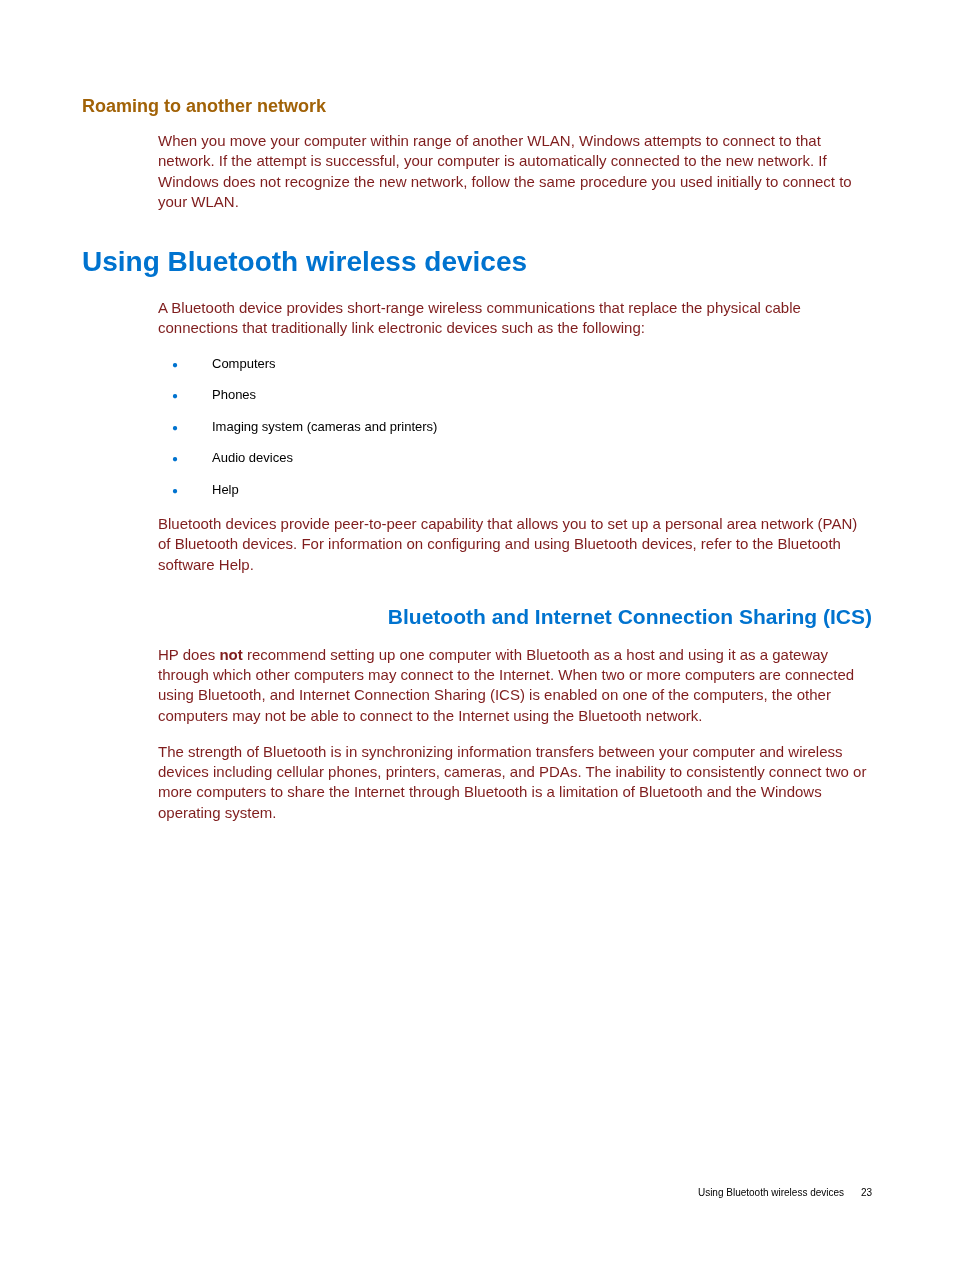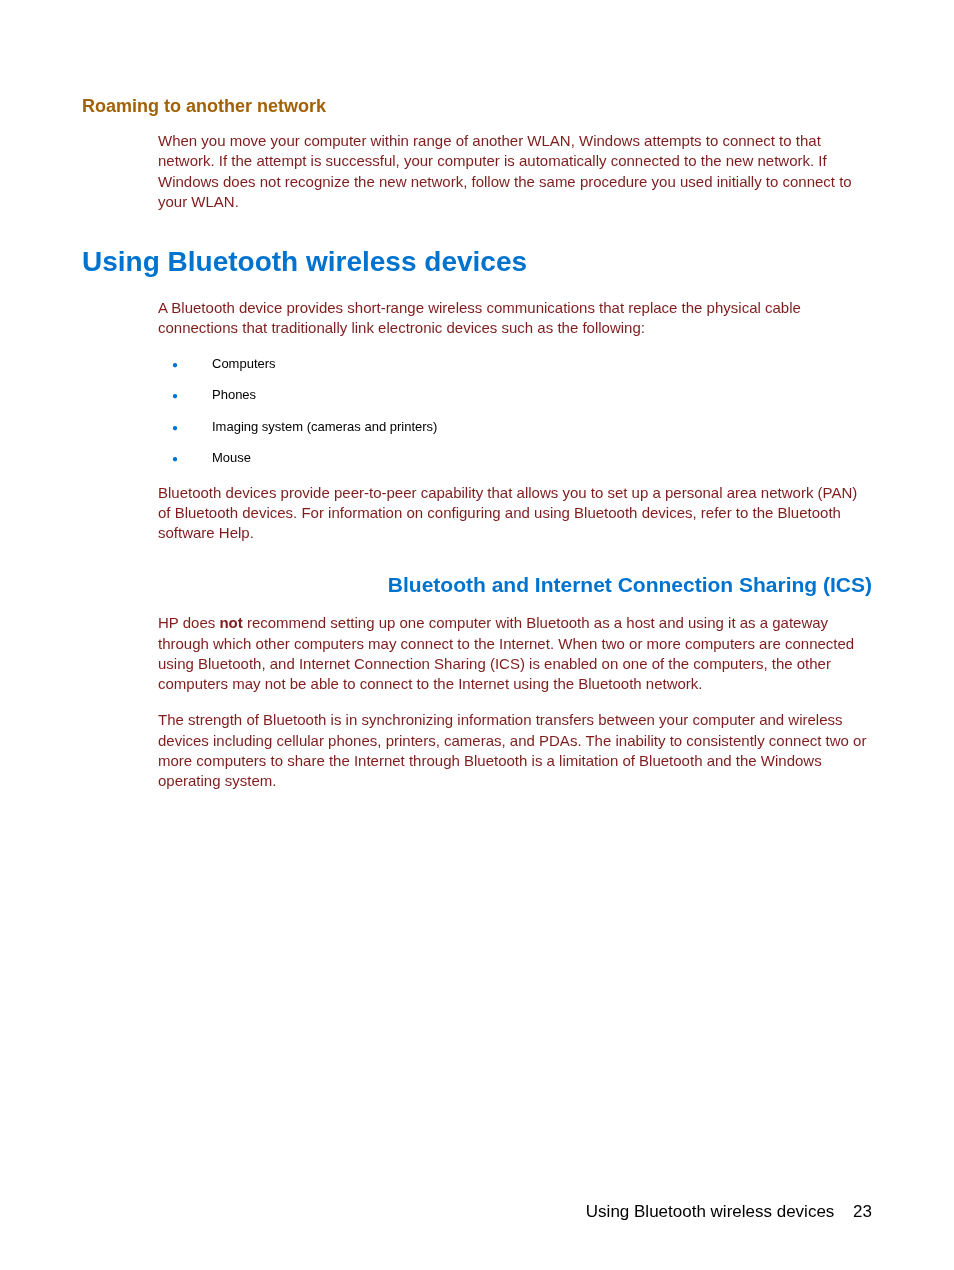--- a/index.html
+++ b/index.html
@@ -63,23 +63,23 @@
       position: absolute;
       left: 14px;
       top: 3px;
     }
     .bold {
       font-weight: bold;
       text-align: center;
     }
     .footer {
       position: absolute;
-      bottom: 48px;
+      bottom: 72px;
       right: 82px;
-      font-size: 17px;
+      font-size: 10px;
       color: #000;
     }
     .footer-num {
       margin-left: 14px;
     }
   </style>
 </head>
 <body>
 
 <div>
@@ -87,21 +87,22 @@
   <p class="body-text">When you move your computer within range of another WLAN, Windows attempts to connect to that network. If the attempt is successful, your computer is automatically connected to the new network. If Windows does not recognize the new network, follow the same procedure you used initially to connect to your WLAN.</p>
 </div>
 
 <div>
   <div class="h1">Using Bluetooth wireless devices</div>
   <p class="body-text">A Bluetooth device provides short-range wireless communications that replace the physical cable connections that traditionally link electronic devices such as the following:</p>
   <ul class="bullet-list">
     <li>Computers</li>
     <li>Phones</li>
     <li>Imaging system (cameras and printers)</li>
-    <li>Mouse</li>
+    <li>Audio devices</li>
+    <li>Help</li>
   </ul>
   <p class="body-text">Bluetooth devices provide peer-to-peer capability that allows you to set up a personal area network (PAN) of Bluetooth devices. For information on configuring and using Bluetooth devices, refer to the Bluetooth software Help.</p>
 </div>
 
 <div>
   <div class="h2">Bluetooth and Internet Connection Sharing (ICS)</div>
   <p class="body-text">
     <span>HP does </span><span class="bold">not</span><span> recommend setting up one computer with Bluetooth as a host and using it as a gateway through which other computers may connect to the Internet. When two or more computers are connected using Bluetooth, and Internet Connection Sharing (ICS) is enabled on one of the computers, the other computers may not be able to connect to the Internet using the Bluetooth network.</span>
   </p>
   <p class="body-text">The strength of Bluetooth is in synchronizing information transfers between your computer and wireless devices including cellular phones, printers, cameras, and PDAs. The inability to consistently connect two or more computers to share the Internet through Bluetooth is a limitation of Bluetooth and the Windows operating system.</p>

